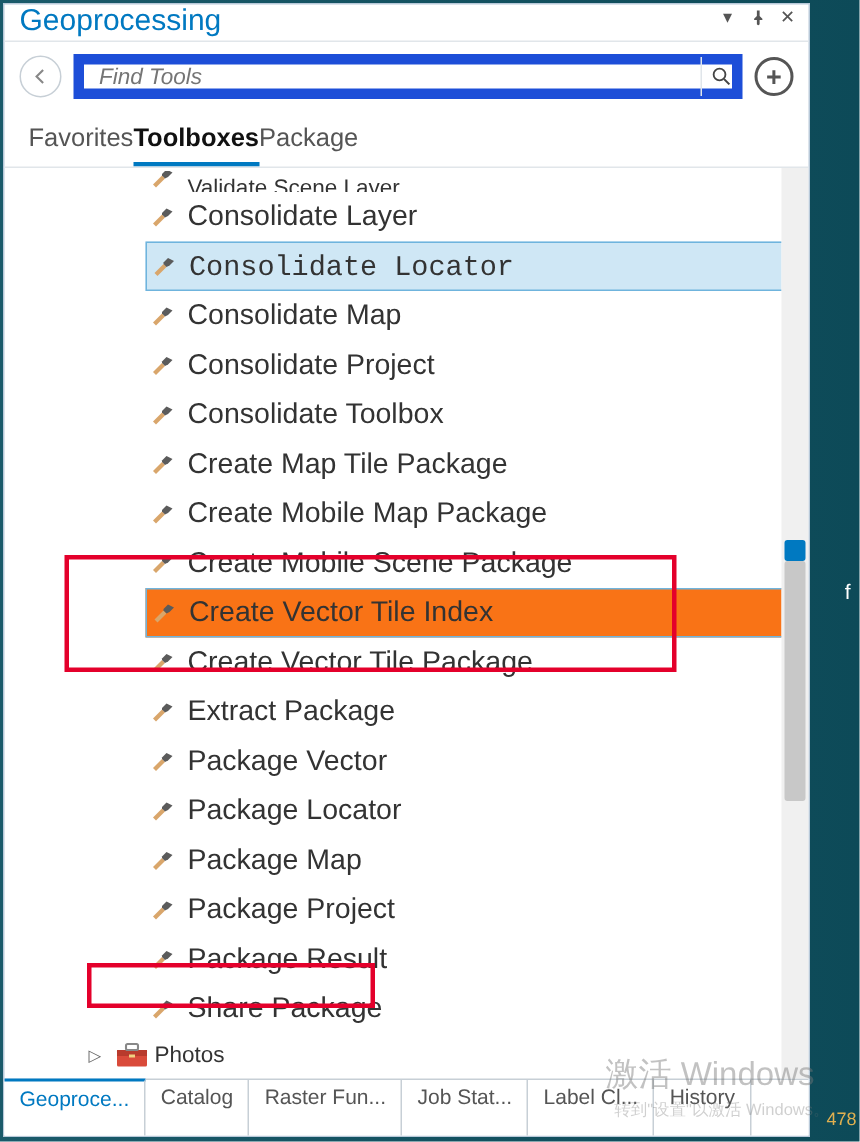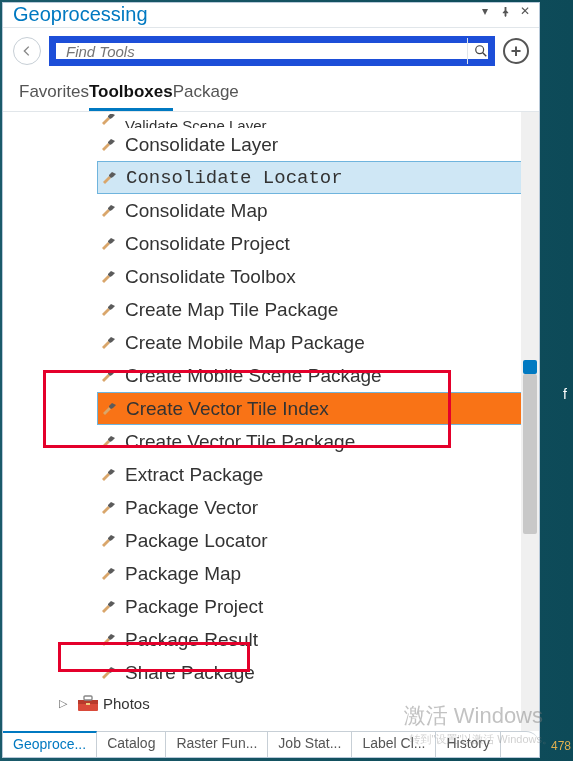--- a/index.html
+++ b/index.html
@@ -168,27 +168,26 @@
   .folder-icon {
     width:22px; height:18px; display:inline-flex;
   }
   .red-box {
     position:absolute;
     border:3px solid #e4002b;
     pointer-events:none;
     z-index:5;
   }
   .bottom-tabs {
-    height: 26px;
+    height: 38px;
     display:flex;
     align-items:stretch;
     border-top:1px solid #c7cfd6;
     background:#fff;
     font-size:14px;
-    border-radius:13px;
   }
   .btab {
     padding:3px 10px 0 10px;
     border-right:1px solid #c7cfd6;
     color:#555;
     cursor:pointer;
     white-space:nowrap;
   }
   .btab.active {
     color:#0079c1;

